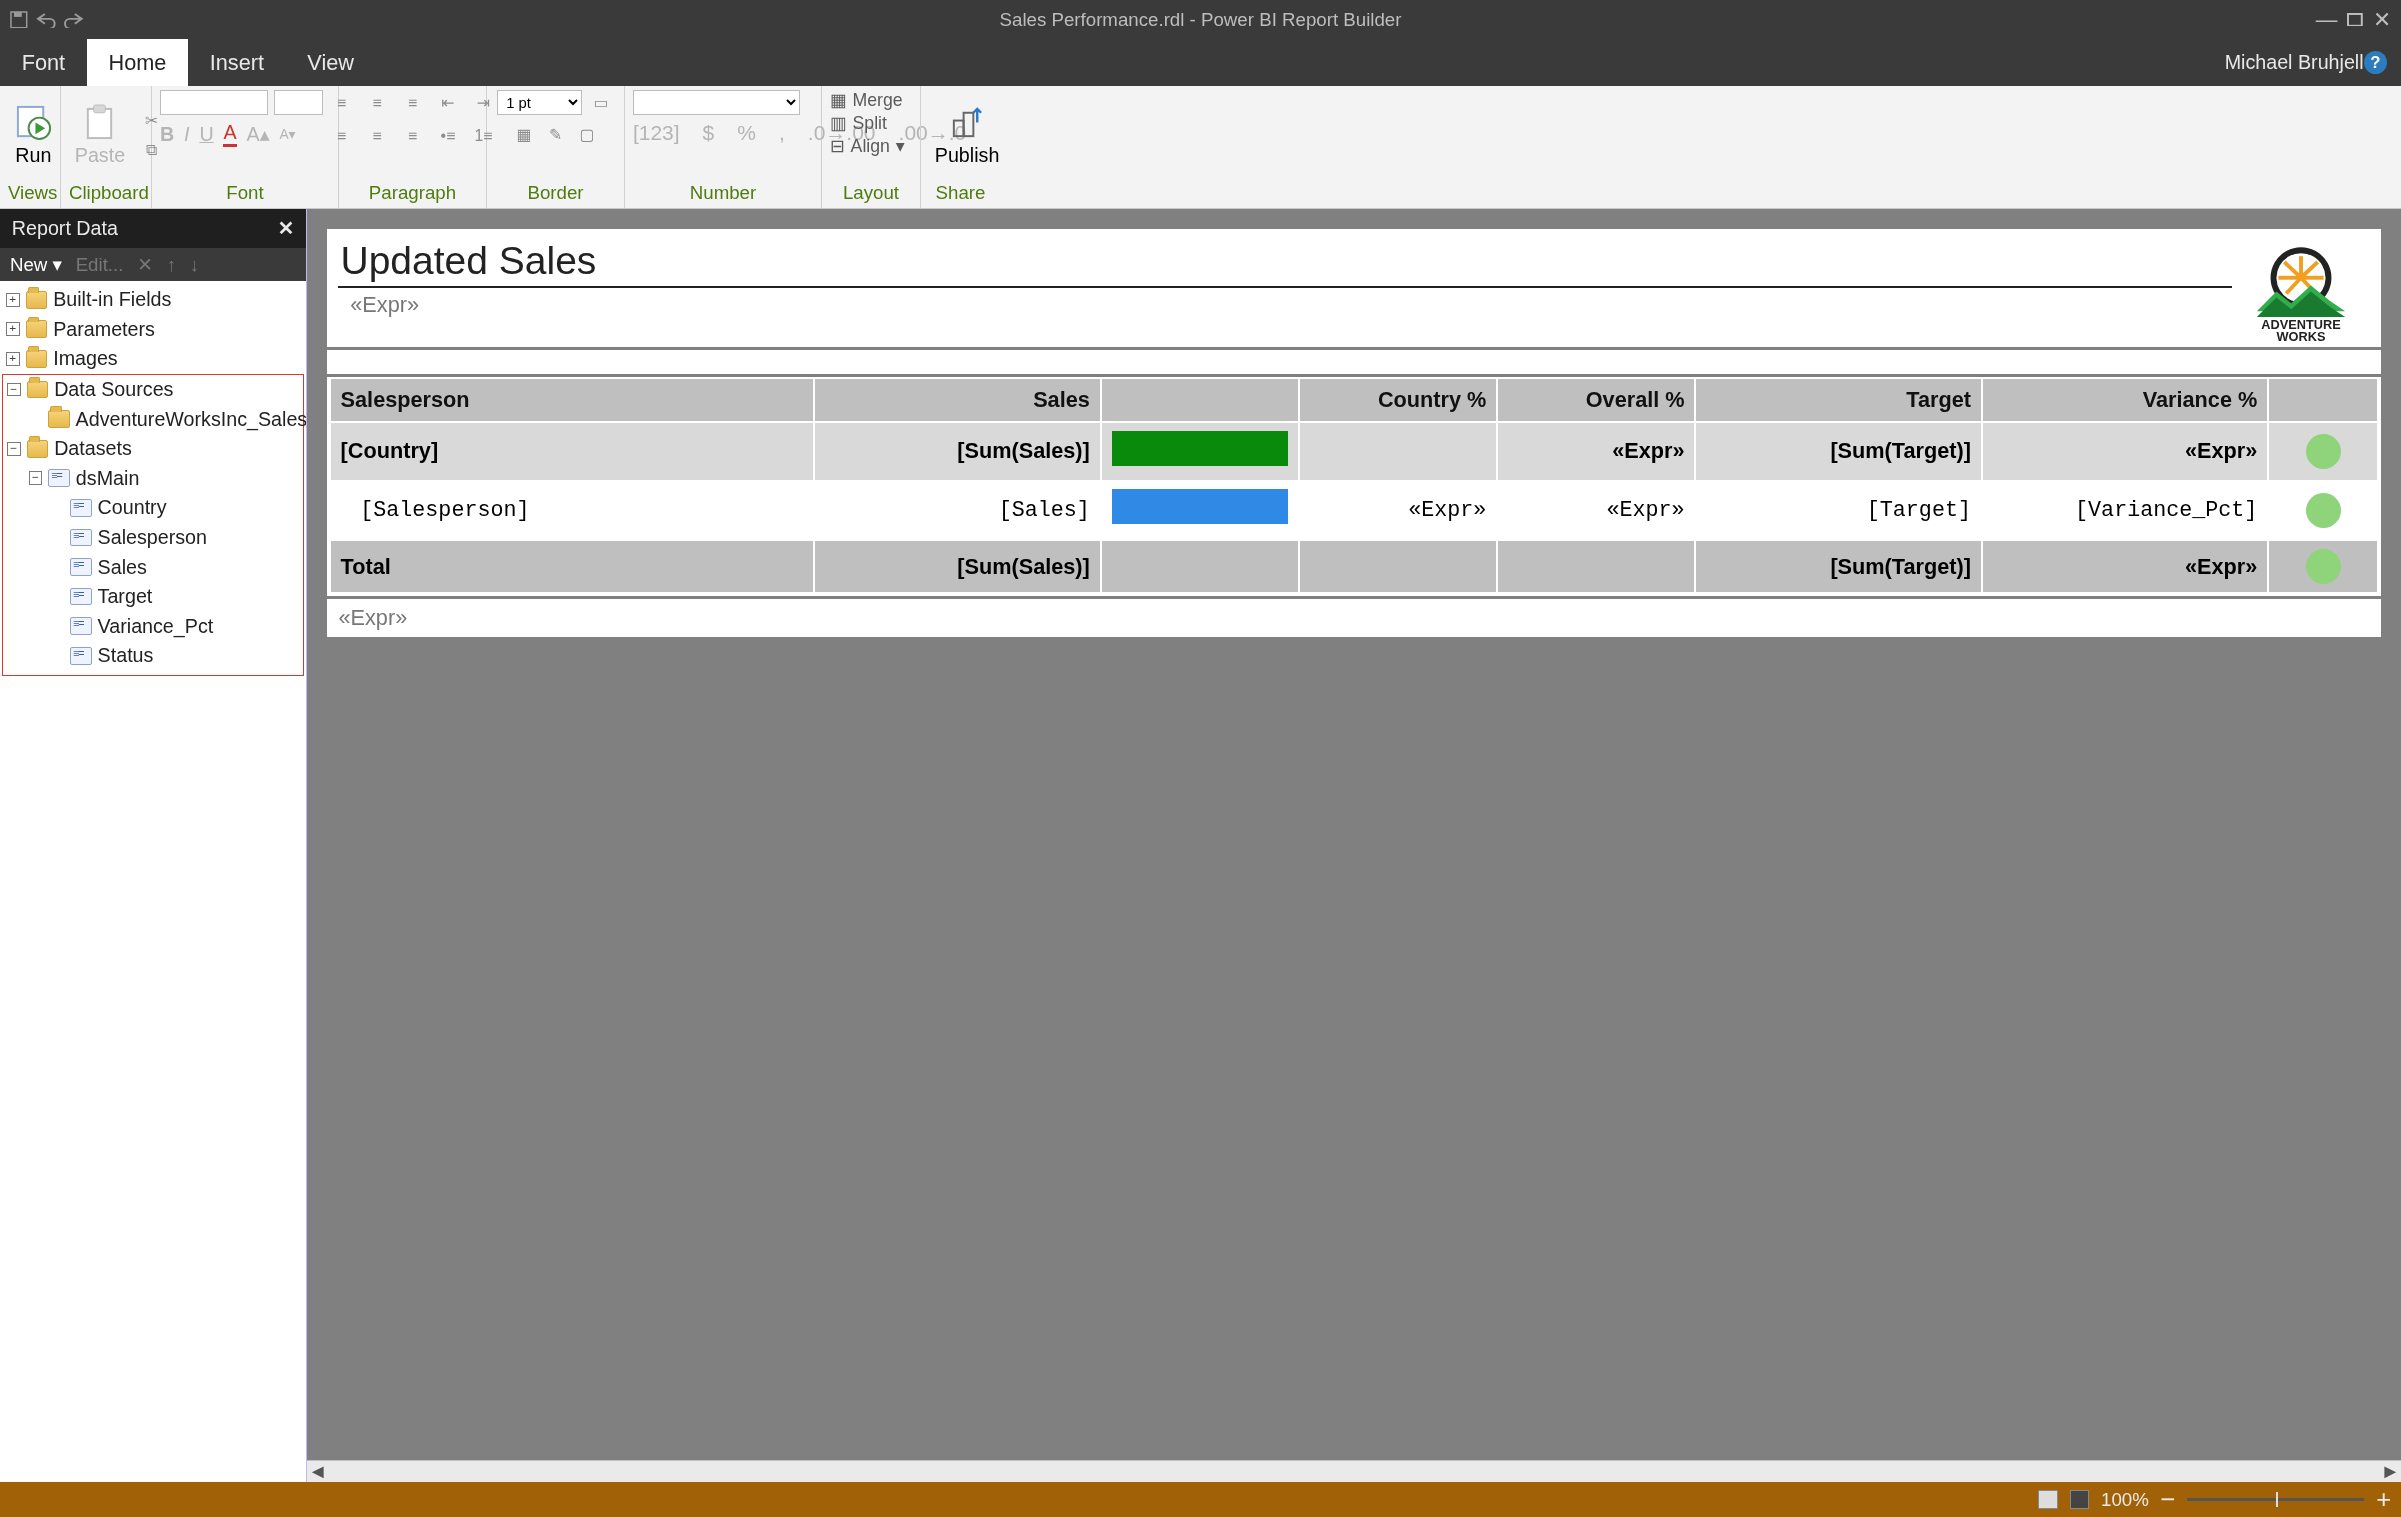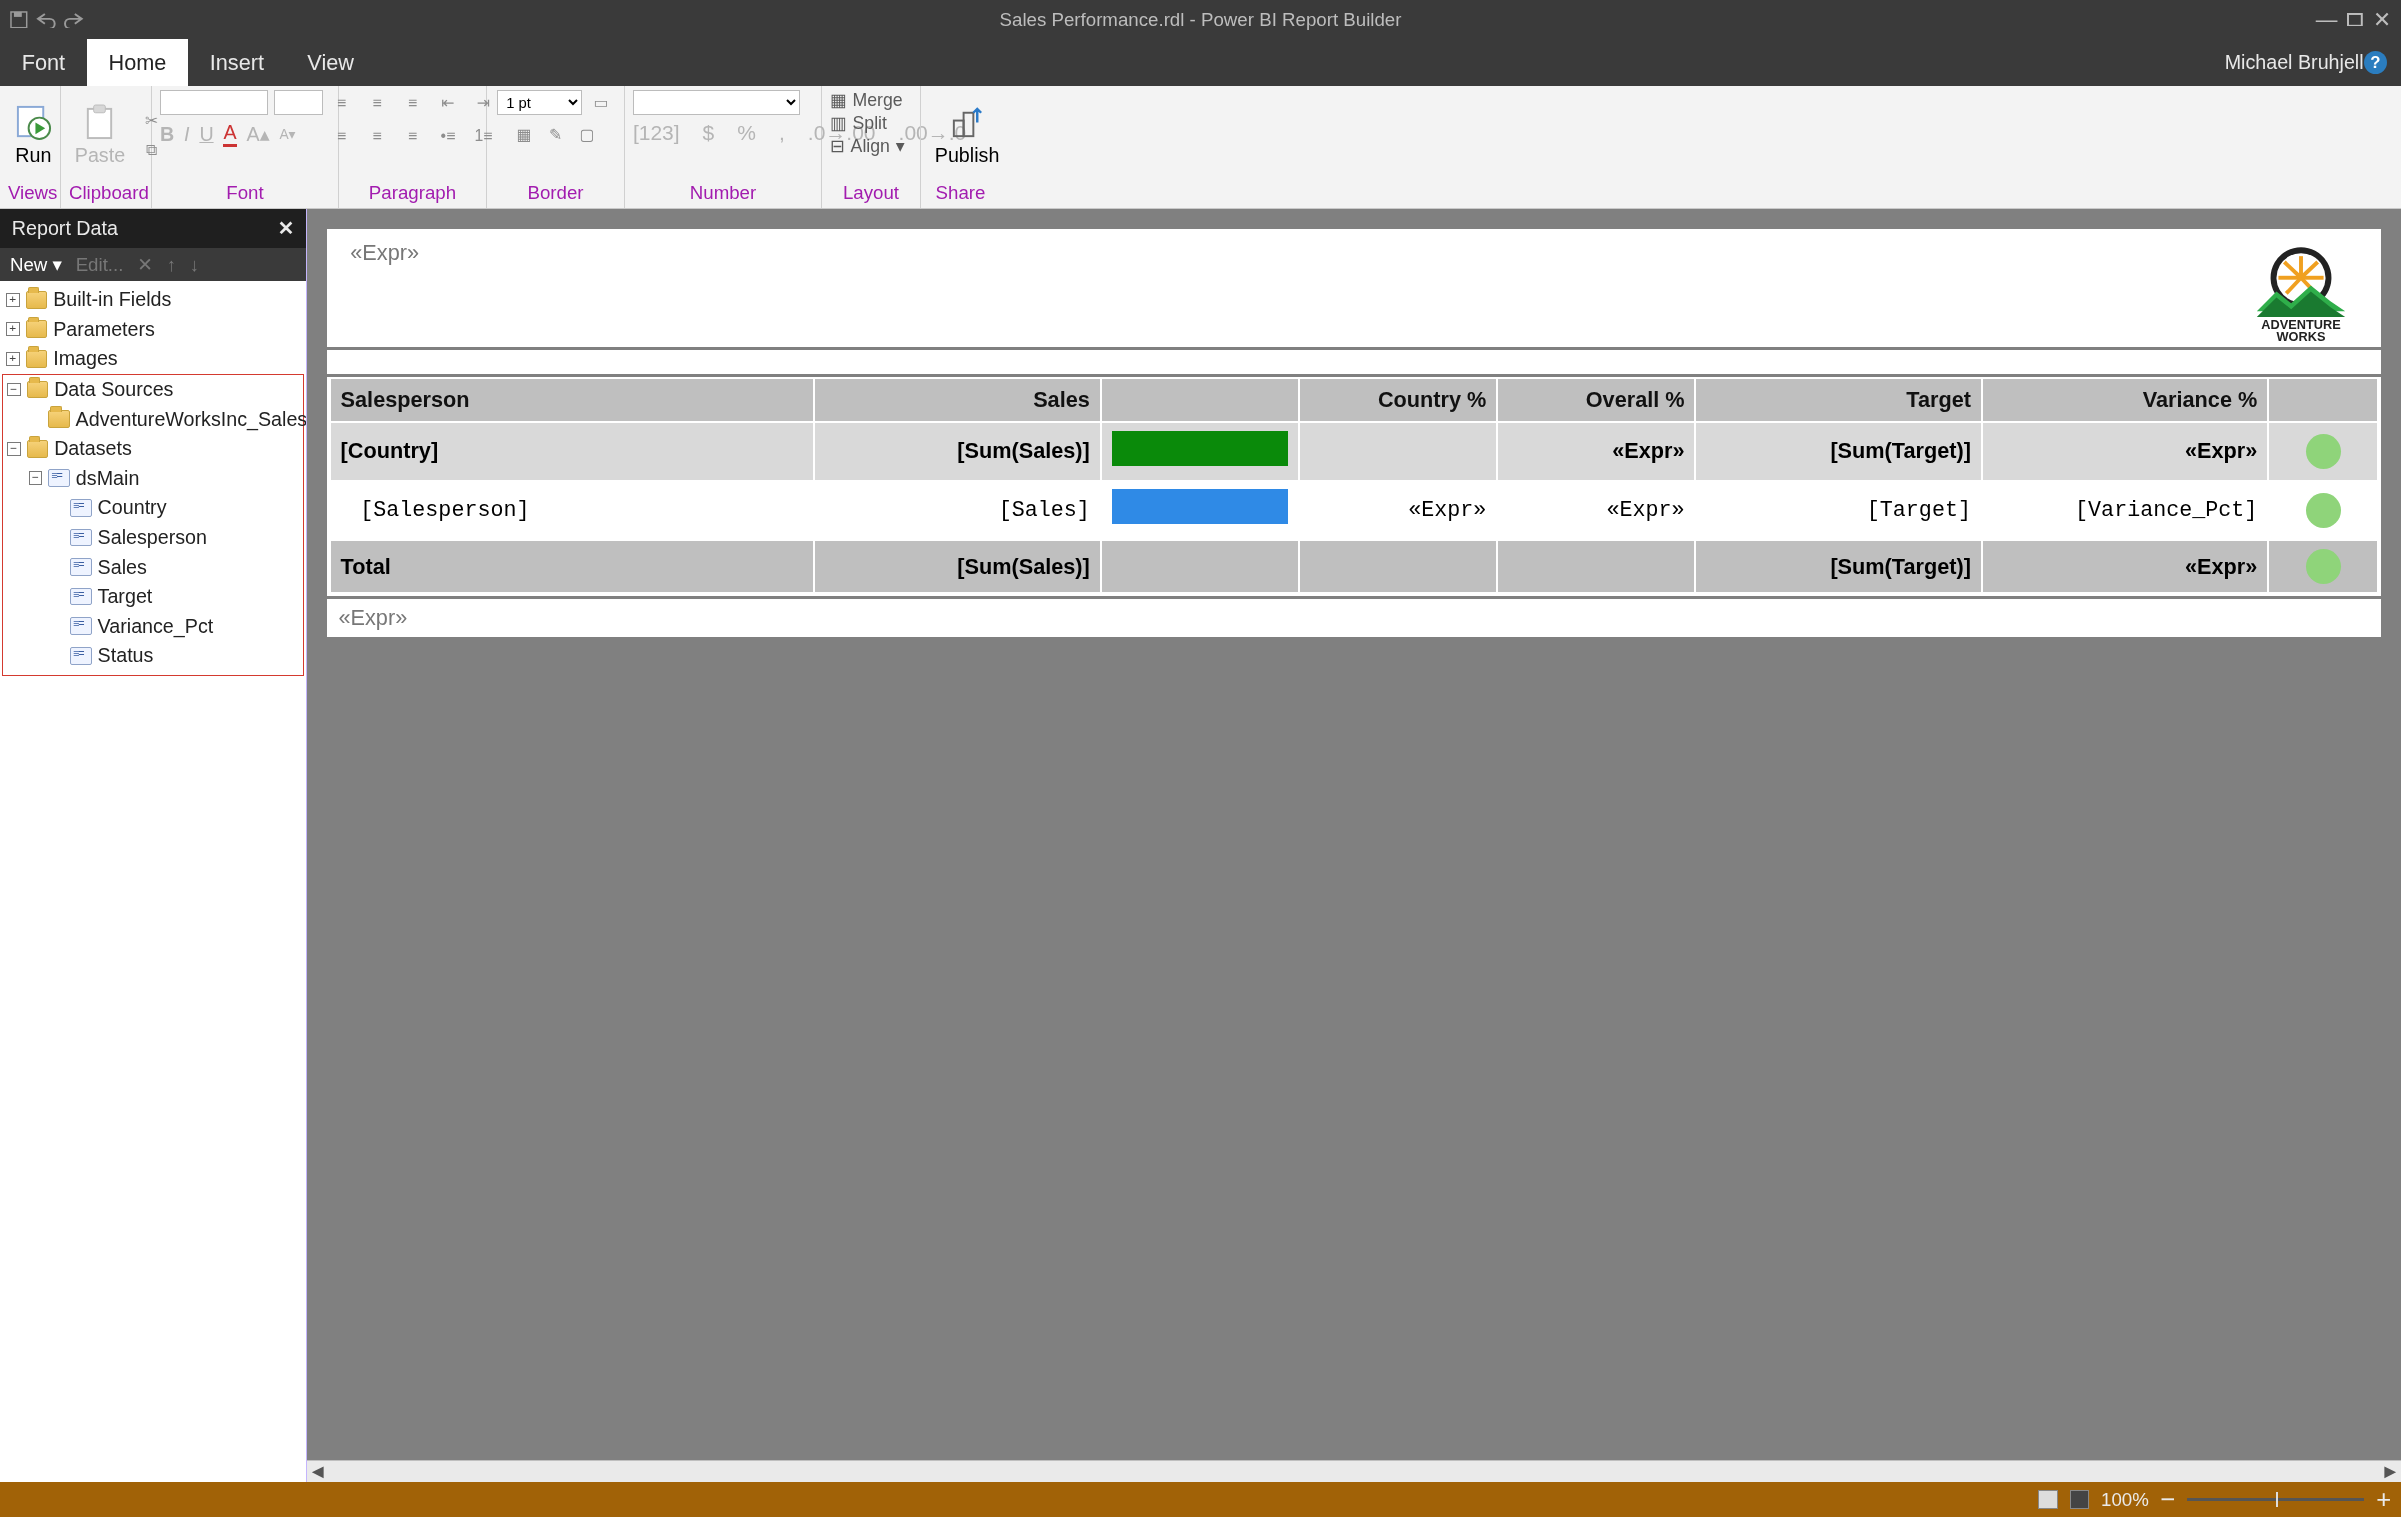--- a/index.html
+++ b/index.html
@@ -17,21 +17,21 @@
 .menubar { height: 47px; background: #3a3a3a; display: flex; align-items: stretch; }
 .menutab { padding: 0 21.7px; color: #e8e8e8; display: flex; align-items: center; font-size: 21.7px; cursor: pointer; }
 .menutab.active { background: #fff; color: #222; }
 .menubar-right { margin-left: auto; color: #e8e8e8; display: flex; align-items: center; padding-right: 13.8px; font-size: 19.7px; gap:0; }
 .help-circle { width: 23.6px; height: 23.6px; border-radius: 50%; background: #2b7dbf; color: #fff; font-size: 16.7px; display: flex; align-items: center; justify-content: center; font-weight: bold; }
 
 
 .ribbon { height: 123px; background: #f3f3f3; border-bottom: 1px solid #c9c9c9; display: flex; }
 .ribbon-group { border-right: 1px solid #d0d0d0; display: flex; flex-direction: column; padding: 3.9px 7.9px 2px 7.9px; }
 .ribbon-group-body { flex: 1; display: flex; align-items: center; gap: 7.9px; }
-.ribbon-group-label { text-align: center; color: #a21caf; font-size: 18.7px; padding: 2px 0; }
+.ribbon-group-label { text-align: center; color: #4d7c0f; font-size: 18.7px; padding: 2px 0; }
 .rb-btn-big { display: flex; flex-direction: column; align-items: center; gap: 2px; color: #000000; padding: 2px 5.9px; }
 .rb-btn-big .icon { width: 39px; height: 39px; display: flex; align-items: center; justify-content: center; }
 .rb-smallcol { display: flex; flex-direction: column; gap: 3.9px; }
 .rb-smallrow { display: flex; align-items: center; gap: 5.9px; }
 .rb-smallbtn { width: 25.6px; height: 25.6px; display: flex; align-items: center; justify-content: center; color: #8d8d8d; font-size: 15.8px; }
 .rb-dis { color: #b5b5b5; }
 .rb-input { height: 25.6px; border: 1px solid #bcbcbc; background: #fff; font-size: 14.8px; padding: 0 3.9px; }
 .rb-input.wide { width: 108px; }
 .rb-input.narrow { width: 49px; }
 .layout-item { display:flex; align-items:center; gap:5.9px; color:#5a5a5a; font-size:17.7px; }
@@ -343,20 +343,21 @@
           </div>
       </div>
     </div>
   </div>
 
   <div class="design-outer">
     <div class="design-scroll">
       <div class="report-page">
         <div class="report-title-wrap">
           <div style="flex:1;">
+            <div class="report-title">Updated Sales</div>
             <div class="expr-row" style="border:none;">«Expr»</div>
           </div>
           <div class="logo-box">
             <svg width="108" height="99" viewBox="0 0 110 100" style="font-size:20px">
               <path d="M55 8 A28 28 0 1 0 55.01 8" fill="none" stroke="#222" stroke-width="6"></path>
               <g stroke="#f0a020" stroke-width="4">
                   <line x1="55" y1="36" x2="55" y2="14"></line>
                   <line x1="55" y1="36" x2="72" y2="20"></line>
                   <line x1="55" y1="36" x2="38" y2="20"></line>
                   <line x1="55" y1="36" x2="78" y2="36"></line>

